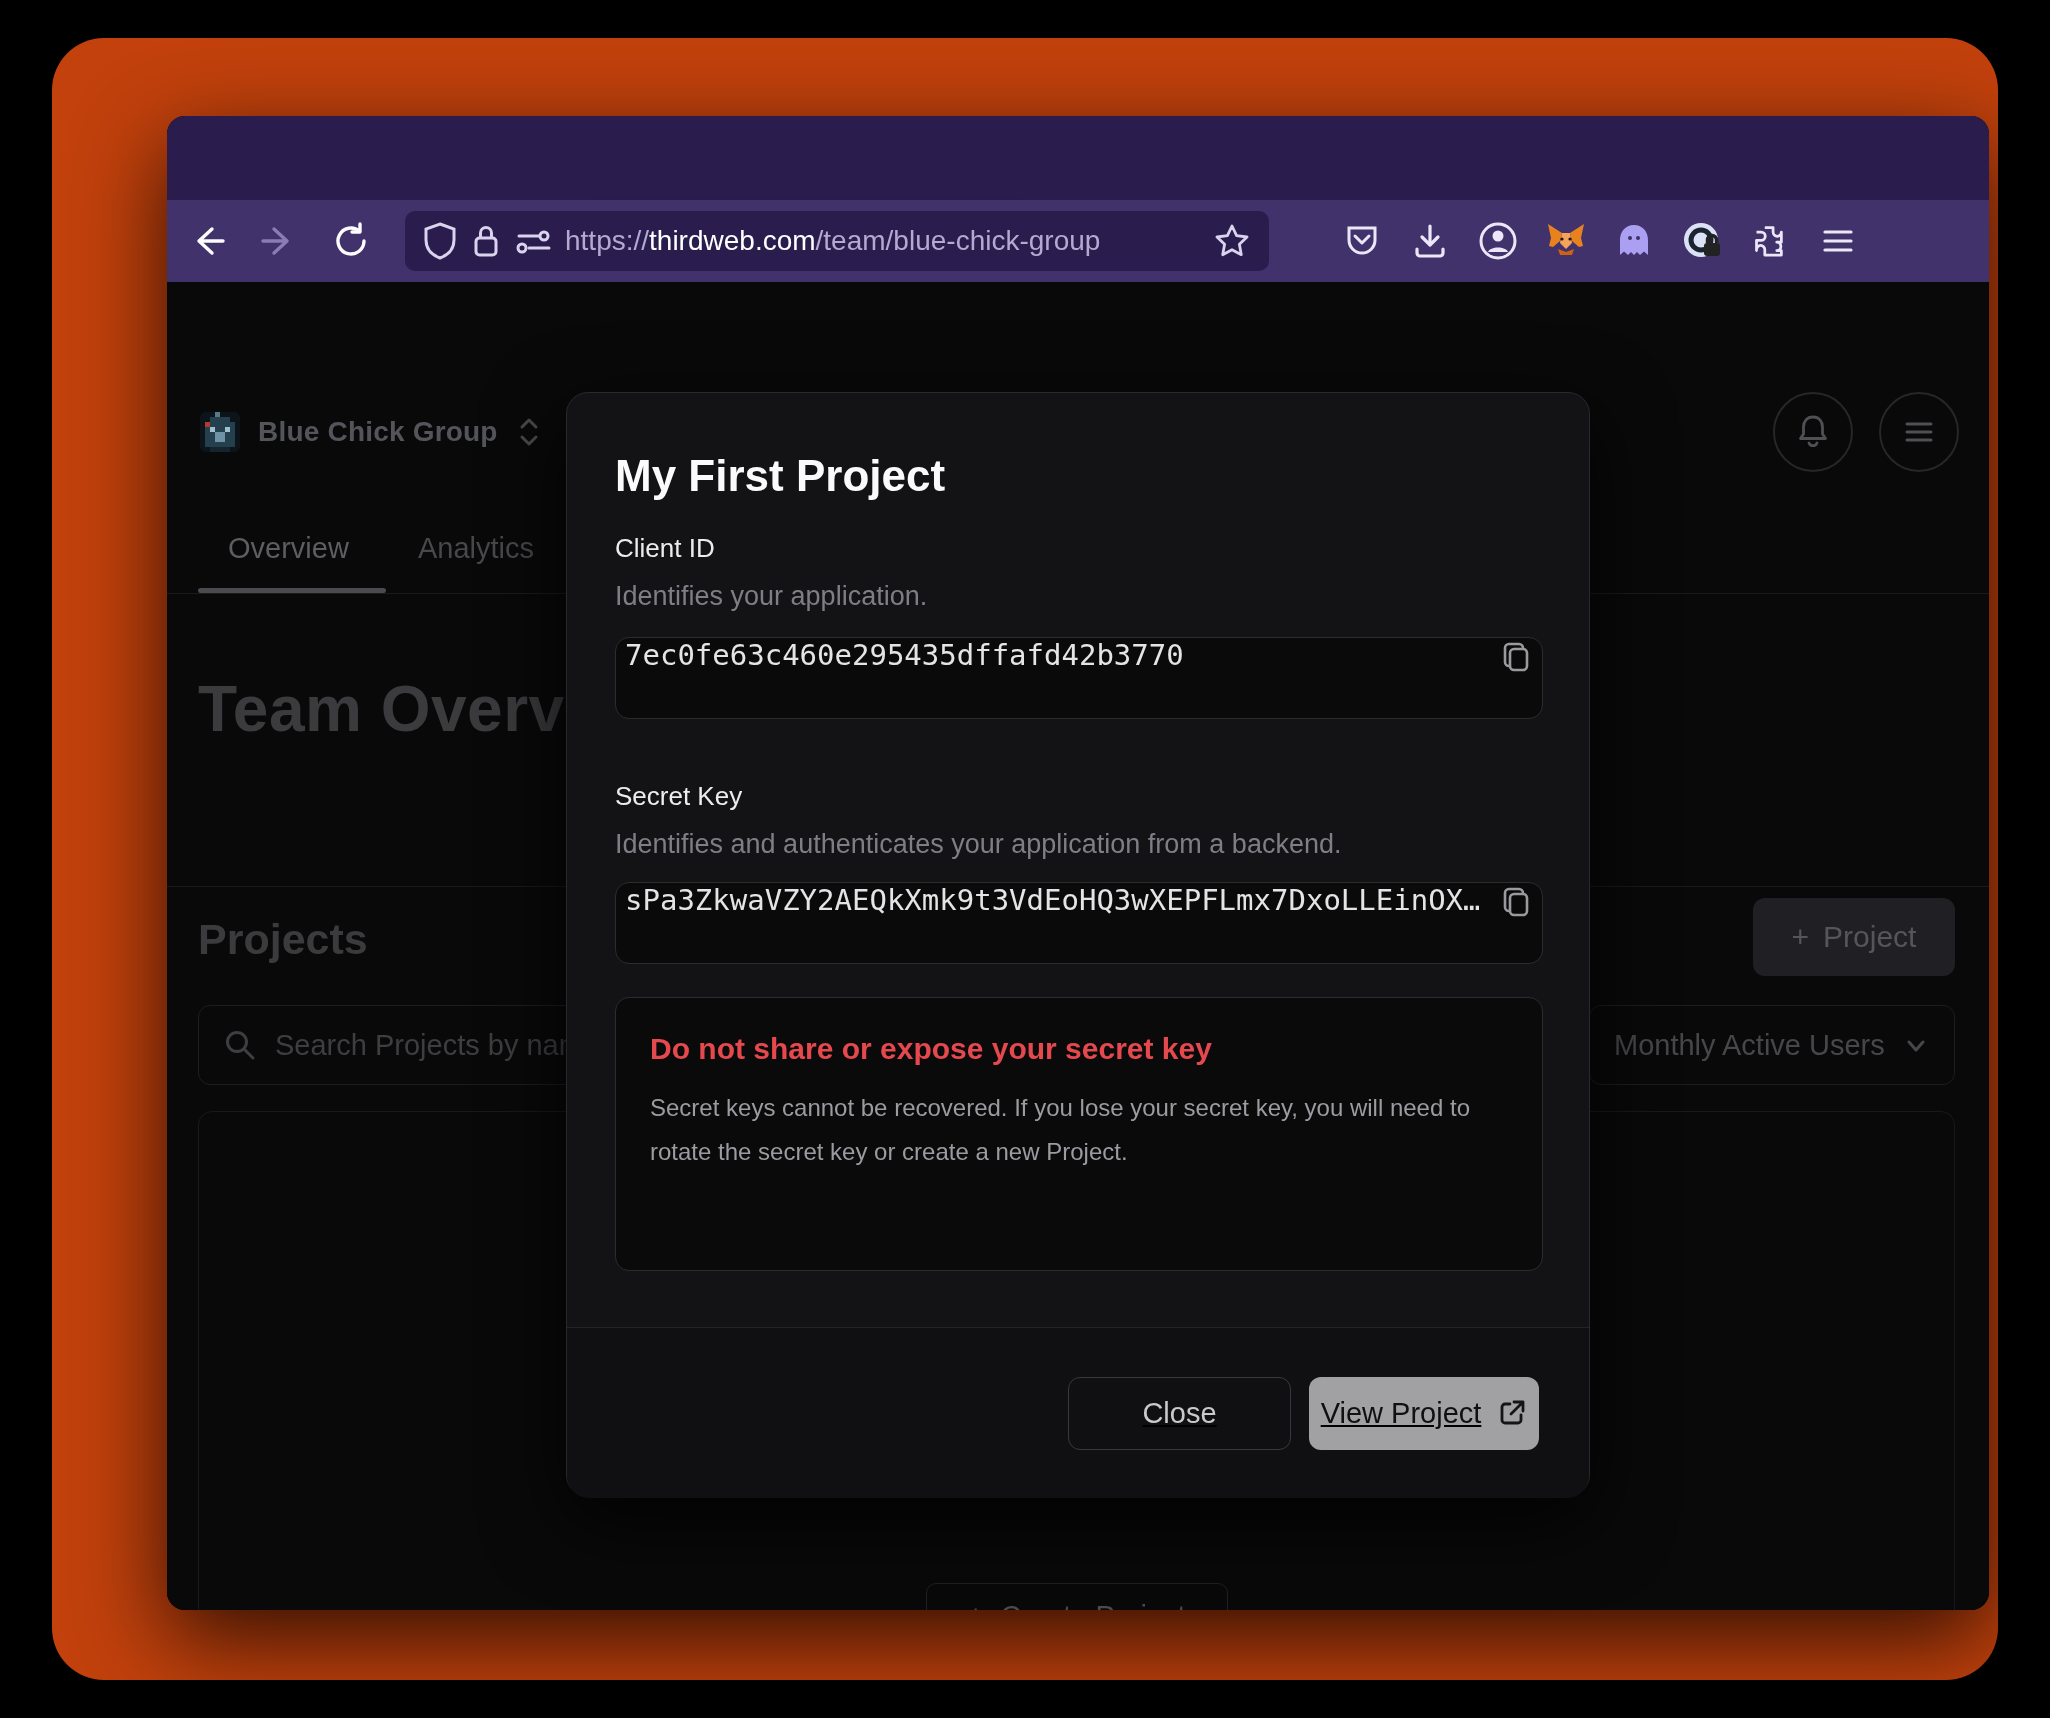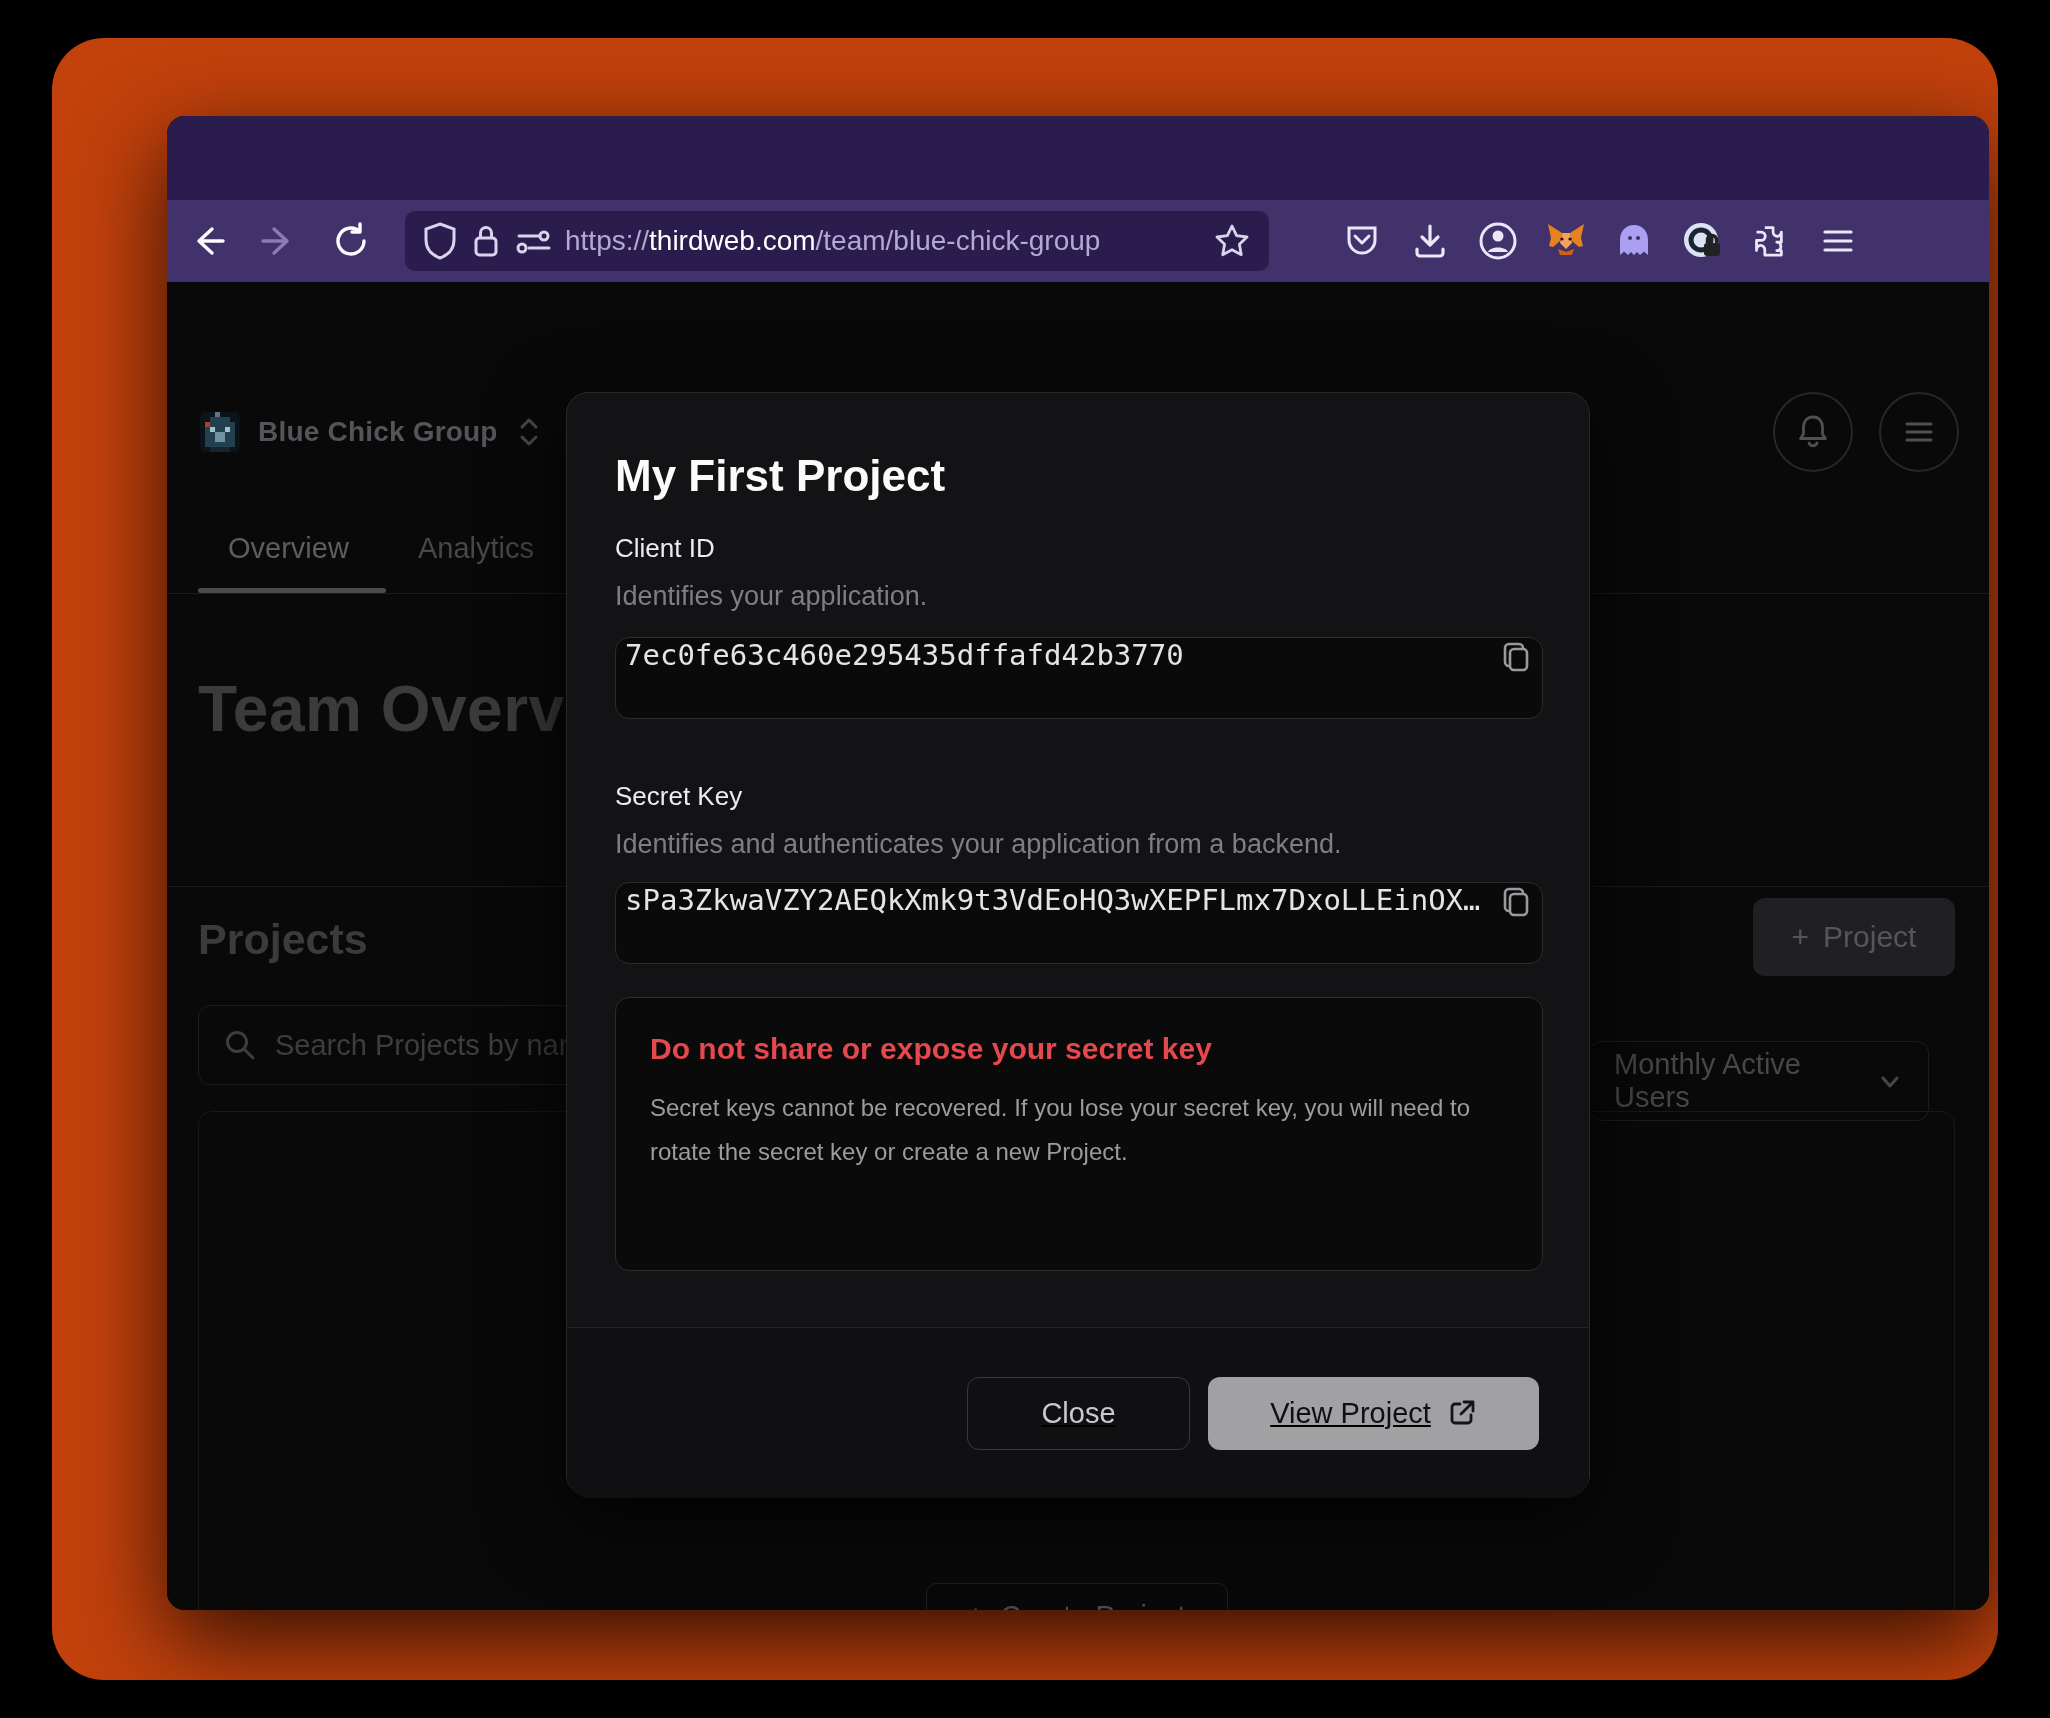--- a/index.html
+++ b/index.html
@@ -61,22 +61,22 @@
   #team-heading { left:31px; top:390px; font-size:64px; font-weight:700; color:#3b3b3e; letter-spacing:.5px; }
 
   #projects-sec { left:0; top:604px; width:100%; border-top:1px solid #1a1a1c; height:724px; }
   #projects-heading { left:31px; top:28px; font-size:43px; font-weight:700; color:#3b3b3e; }
   #new-project-btn { left:1586px; top:11px; width:202px; height:78px; background:#202024; border-radius:12px;
                      display:flex; align-items:center; justify-content:center; gap:14px; color:#55555a; font-size:30px; }
   #search-box { left:31px; top:118px; width:1368px; height:80px; border:1.5px solid #1d1d20; border-radius:12px;
                 display:flex; align-items:center; padding:0 24px; gap:18px; background:transparent; }
   #search-input { flex:1; background:transparent; border:none; outline:none; font-size:29px; color:#6a6a6e; font-family:"Liberation Sans",sans-serif; }
   #search-input::placeholder { color:#3e3e42; }
-  #sort-select { left:1422px; top:118px; width:340px; height:80px; border:1.5px solid #1d1d20; border-radius:12px;
-                 display:flex; align-items:center; padding:0 24px; justify-content:space-between; color:#47474b; font-size:29px;margin-top:36px; }
+  #sort-select { left:1422px; top:118px; width:366px; height:80px; border:1.5px solid #1d1d20; border-radius:12px;
+                 display:flex; align-items:center; padding:0 24px; justify-content:space-between; color:#47474b; font-size:29px; }
   #projects-card { left:31px; top:224px; width:1757px; height:583px; border:1.5px solid #19191b; border-radius:14px; }
   #create-project-btn { left:calc(50% - 151px); bottom:44px; width:302px; height:66px; border:1.5px solid #202024; border-radius:10px;
                         display:flex; align-items:center; justify-content:center; gap:16px; color:#4c4c50; font-size:29px; }
 
   
   #modal { left:514px; top:354px; width:1024px; height:1105px; background:#131316; border:1px solid #29292d;
            border-radius:22px; box-shadow:0 24px 80px rgba(0,0,0,.85); z-index:10; }
   #modal-title { left:48px; top:58px; font-size:44px; font-weight:700; color:#fafafa; }
   .fld-label { left:48px; font-size:26px; font-weight:400; color:#ececee; }
   .fld-desc  { left:48px; font-size:27px; color:#7e7e84; }
@@ -89,21 +89,21 @@
   #warnbox { left:48px; top:604px; width:928px; height:274px; background:#0a0a0b; border:1.3px solid #2c2c30; border-radius:14px; padding:34px; }
   #warn-title { font-size:30px; font-weight:600; color:#e5484d; }
   #warn-body { margin-top:20px; font-size:24px; line-height:44px; color:#9b9ba0; width:830px; }
   #confirm-row { margin-top:34px; display:flex; align-items:center; gap:22px; }
   #confirm-box { width:34px; height:34px; border:2.5px solid #ededef; border-radius:8px; flex:none; }
   #confirm-label { font-size:29px; color:#ededef; }
   #modal-footer { left:0; top:934px; width:100%; height:171px; border-top:1px solid #242428; background:#101013;
                   border-radius:0 0 22px 22px; display:flex; align-items:center; justify-content:flex-end; gap:18px; padding-right:50px;text-decoration:underline; }
   #close-btn { width:223px; height:73px; border:1.5px solid #39393d; border-radius:12px; background:transparent;
                color:#c9c9cc; font-size:29px; display:flex; align-items:center; justify-content:center; font-family:"Liberation Sans",sans-serif; }
-  #view-btn { width:331px; height:73px; border:none; border-radius:12px; background:#a1a1a4; color:#101012;
+  #view-btn { width:230px; height:73px; border:none; border-radius:12px; background:#a1a1a4; color:#101012;
               font-size:29px; font-weight:500; display:flex; align-items:center; justify-content:center; gap:16px; font-family:"Liberation Sans",sans-serif; }
 
   svg { display:block; }
 </style>
 </head>
 <body>
 
 <div id="desktop" class="abs">
   <div id="window" class="abs">
 

